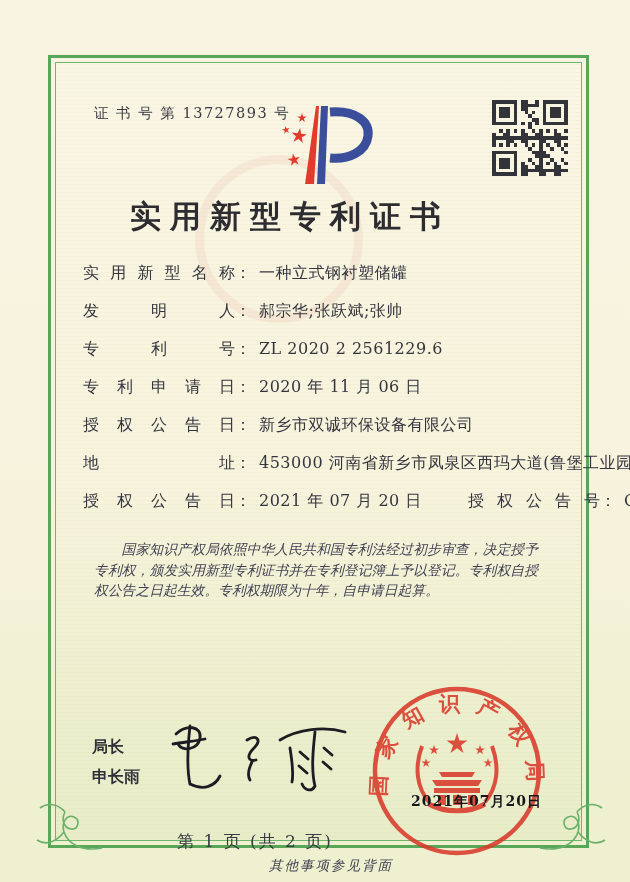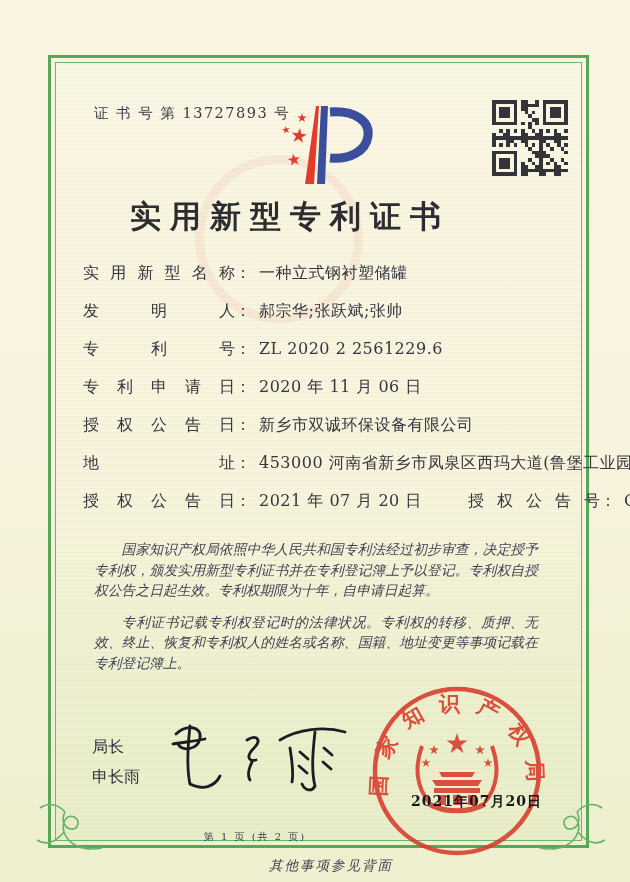--- a/index.html
+++ b/index.html
@@ -28,25 +28,25 @@
     font-size:31px; font-weight:600; letter-spacing:9px; color:#2c2c31;}
   .fields{position:absolute; left:83px; top:263px; width:470px;}
   .row{position:relative; height:38px; font-size:16px; color:#35353f; white-space:nowrap;}
   .row .label{display:inline-block; width:152px; text-align:justify; text-align-last:justify; vertical-align:top;}
   .row .colon{display:inline-block; margin-right:8px;}
   .row .value{letter-spacing:.5px;}
   .grant-row .label2{display:inline-block; width:132px; text-align:justify; text-align-last:justify; margin-left:46px;}
   .paras{position:absolute; left:83px; top:528px; width:466px; font-size:13.8px; line-height:20.6px;
     color:#3f3f52; text-align:justify; font-style:italic;}
   .paras p{margin:11px; text-indent:2em;}
-  .commissioner{position:absolute; left:92px; top:732px; font-size:16px; color:#303038; line-height:30px;}
+  .commissioner{position:absolute; left:92px; top:732px; font-size:16px; color:#303038; line-height:30px;font-weight:bold;}
   .signature{position:absolute; left:152px; top:714px;}
   .seal{position:absolute; left:368px; top:682px;}
   .seal-date{position:absolute; left:411px; top:793px; font-size:14px; letter-spacing:1px; color:#17171c; font-weight:600;}
-  .page-footer{position:absolute; left:0; top:830px; width:510px; text-align:center; font-size:10px; color:#3a3a44; letter-spacing:2px;}
+  .page-footer{position:absolute; left:0; top:830px; width:510px; text-align:center; font-size:17px; color:#3a3a44; letter-spacing:2px;}
   .back-note{position:absolute; left:0; top:857px; width:630px; text-align:center; font-size:13.5px; color:#3f3f52; font-style:italic; letter-spacing:2px;padding-left:16px;}
   .flourish{position:absolute;}
   .fl-bl{left:34px; top:800px;}
   .fl-br{left:538px; top:800px; transform:scaleX(-1);}
 </style>
 </head>
 <body>
 
 <div class="page">
 
@@ -320,21 +320,20 @@
     <div class="row">
       <span class="label">地址</span><span class="colon">：</span><span class="value">453000 河南省新乡市凤泉区西玛大道(鲁堡工业园区)</span>
     </div>
     <div class="row grant-row">
       <span class="label">授权公告日</span><span class="colon">：</span><span class="value">2021 年 07 月 20 日</span><span class="label2">授权公告号</span><span class="colon">：</span><span class="value">CN 213736806 U</span>
     </div>
   </div>
 
   <div class="paras">
     <p>国家知识产权局依照中华人民共和国专利法经过初步审查，决定授予专利权，颁发实用新型专利证书并在专利登记簿上予以登记。专利权自授权公告之日起生效。专利权期限为十年，自申请日起算。</p>
-    <p>专利证书记载专利权登记时的法律状况。专利权的转移、质押、无效、终止、恢复和专利权人的姓名或名称、国籍、地址变更等事项记载在专利登记簿上。</p>
   </div>
 
   <div class="commissioner">
     <div>局长</div>
     <div>申长雨</div>
   </div>
 
   <div class="signature">
     <svg width="205" height="84" viewBox="0 0 205 84" fill="none" stroke="#1c1c22" stroke-width="2.8" stroke-linecap="round">
       <path d="M38,12 C36,30 34,52 38,70"></path>

